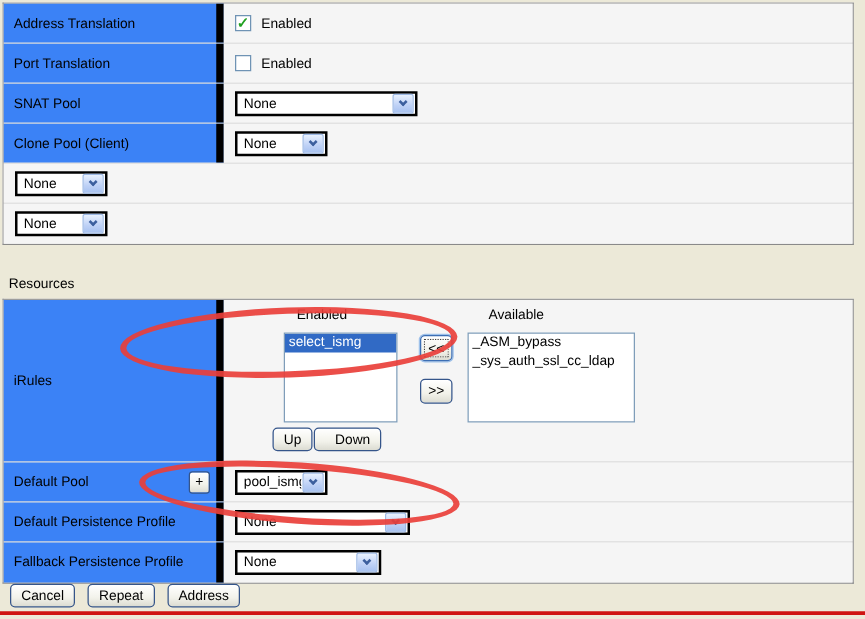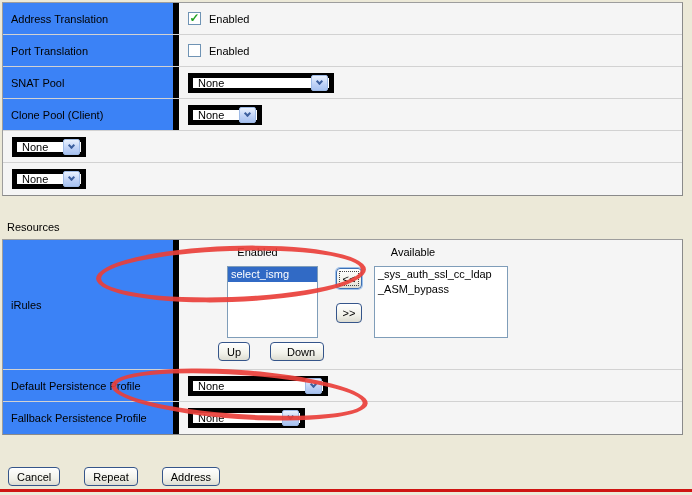--- a/index.html
+++ b/index.html
@@ -43,21 +43,21 @@
     margin-right:8px;
   }
   .xp-checkbox .check {
     color:#21a121; font-size:12px; font-weight:bold; line-height:1;
     margin-top:-2px;
   }
 
   
   .xp-select {
     height:20px; background:#fff;
-    border:5px solid #000000;
+    border:2px solid #000000;
     display:inline-flex; align-items:center;
   }
   .xp-select .sel-text { flex:1; padding:0 5px; white-space:nowrap; overflow:hidden; }
   .xp-select .sel-arrow {
     width:17px; height:16px; margin:1px; border-radius:2px;
     border:1px solid #9ebae6;
     background:linear-gradient(#e9f1fe, #bed1f6 60%, #a8c2f0);
     display:flex; align-items:center; justify-content:center;
     flex:0 0 auto;
   }
@@ -90,21 +90,21 @@
     position:absolute; background:#fff;
     border:1px solid #7f9db9;
     overflow:hidden; line-height:15px;margin-left:15px;
   }
   .listbox .item { padding:0 3px; white-space:nowrap; }
   .listbox .item.selected { background:#316ac5; color:#fff; }
   .col-header { position:absolute; text-align:center; }
 
   #resources-title { position:absolute; left:7px; top:221px; }
 
-  #footer { position:absolute; left:8px; top:467px; display:flex; gap:24px; }
+  #footer { position:absolute; left:8px; top:467px; display:flex; gap:10px; }
 
   
   .annotation { position:absolute; pointer-events:none; z-index:10; }
   #ellipse-irules {
     left:96px; top:246px; width:270px; height:56px;
     border:5px solid rgba(233,63,58,.92); border-radius:50%;
     transform:rotate(-2deg);
   }
   #ellipse-pool {
     left:111px; top:370px; width:257px; height:49px;
@@ -114,21 +114,21 @@
   #bottom-red-line {
     left:0; top:489px; width:692px; height:3px;
     background:#cf1412;
   }
 
   .plus-btn {
     margin-left:auto; margin-right:5px;
     width:17px; height:18px; padding:0;
     border-radius:3px;
   }
-  .updown { position:absolute; display:flex; gap:20px; }
+  .updown { position:absolute; display:flex; gap:1px; }
 </style>
 </head>
 <body>
 
 <div class="cfg-table" id="settings-table" style="top:2px;">
 
   <div class="row h32">
     <div class="label-cell">
       <span>Address Translation</span>
     </div>
@@ -214,31 +214,45 @@
       <span class="col-header" style="left:167px; top:6px; width:134px;">Available</span>
 
       <div class="listbox" style="left:33px; top:26px; width:91px; height:72px;">
         <div class="item selected">select_ismg</div>
       </div>
 
       <button class="xp-btn focused" style="position:absolute; left:157px; top:28px; width:26px; height:21px; padding:0;">&lt;&lt;</button>
       <button class="xp-btn" style="position:absolute; left:157px; top:63px; width:26px; height:20px; padding:0;">&gt;&gt;</button>
 
       <div class="listbox" style="left:180px; top:26px; width:134px; height:72px;">
+        <div class="item">_ASM_bypass</div>
         <div class="item">_sys_auth_ssl_cc_ldap</div>
-        <div class="item">_ASM_bypass</div>
       </div>
 
       <div class="updown" style="left:39px; top:102px;">
         <button class="xp-btn" style="height:19px;">Up</button>
         <button class="xp-btn" style="height:19px;padding-left:16px;">Down</button>
       </div>
     </div>
   </div>
 
+  <div class="row h32">
+    <div class="label-cell">
+      <span>Default Pool</span>
+      <button class="xp-btn plus-btn">+</button>
+    </div>
+    <div class="value-cell">
+      <span class="xp-select w74">
+        <span class="sel-text">pool_ismg</span>
+        <span class="sel-arrow">
+            <span class="chev"></span>
+          </span>
+      </span>
+    </div>
+  </div>
 
   <div class="row h32">
     <div class="label-cell">
       <span>Default Persistence Profile</span>
     </div>
     <div class="value-cell">
       <span class="xp-select w140">
         <span class="sel-text">None</span>
         <span class="sel-arrow">
             <span class="chev"></span>

